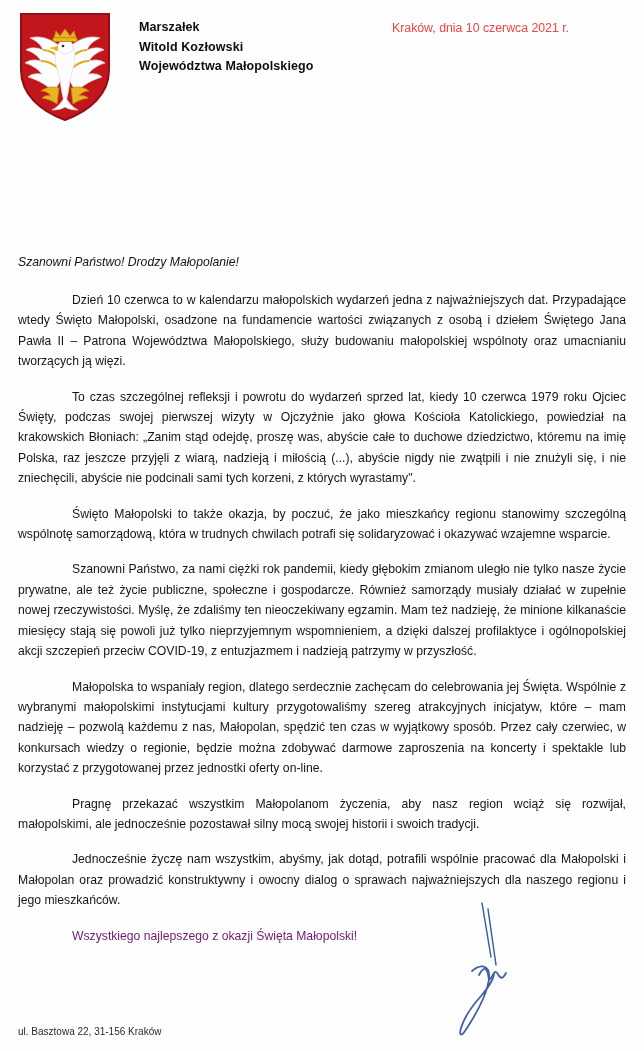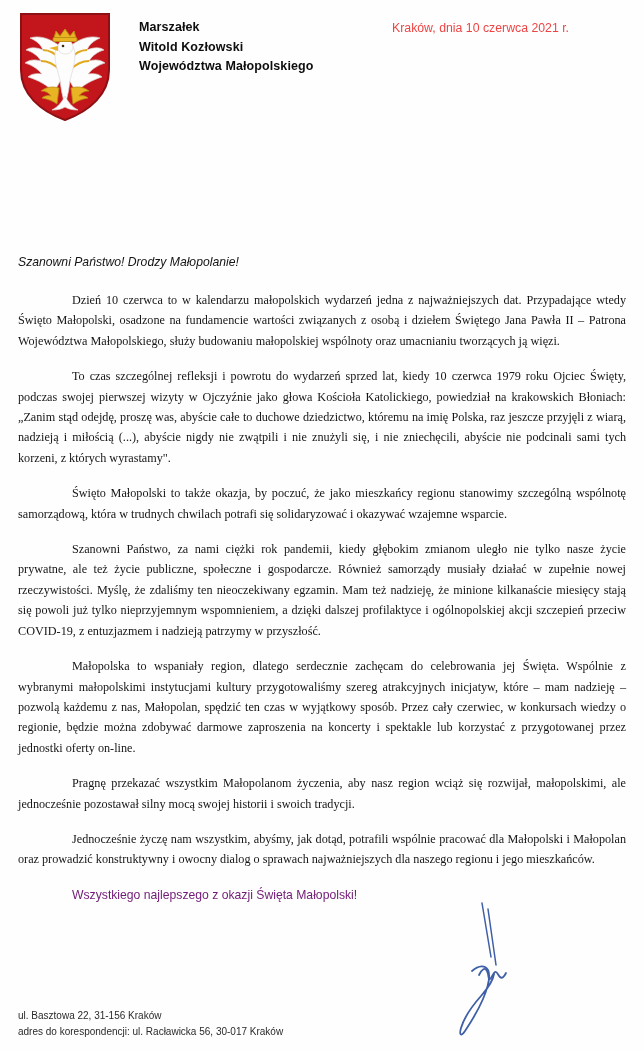--- a/index.html
+++ b/index.html
@@ -79,21 +79,20 @@
   }
 
   p.para {
     margin: 0 0 15px 0;
     font-size: 12.2px;
     line-height: 20.4px;
     text-align: justify;
     text-indent: 54px;
     color: #151515;
     hyphens: none;
-    font-family: Liberation Serif, serif;
   }
   p.para:last-child { margin-bottom: 0; }
 
   p.closing {
     margin: 4px 0 0 0;
     font-size: 12.2px;
     line-height: 20.4px;
     text-indent: 54px;
     text-align: left;
     color: #701a75;
@@ -206,16 +205,15 @@
                  C22 118 14 130 10 136 C6 142 4 140 6 133
                  C9 123 18 110 26 101 C33 93 38 86 39 79" stroke-width="1.8"></path>
         <path d="M24 80 C27 74 30 72 32 76 C34 80 33 85 35 84
                  C37 83 38 78 40 77 C42 76 43 80 45 82 C47 84 49 82 51 78" stroke-width="1.8"></path>
       </g>
     </svg>
   </div>
 
   <div class="footer">
     <div>ul. Basztowa 22, 31-156 Kraków</div>
-    <div>adres do korespondencji: ul. Racławicka 56, 30-017 Kraków</div>
   </div>
 
 </div>
 
 </body></html>

